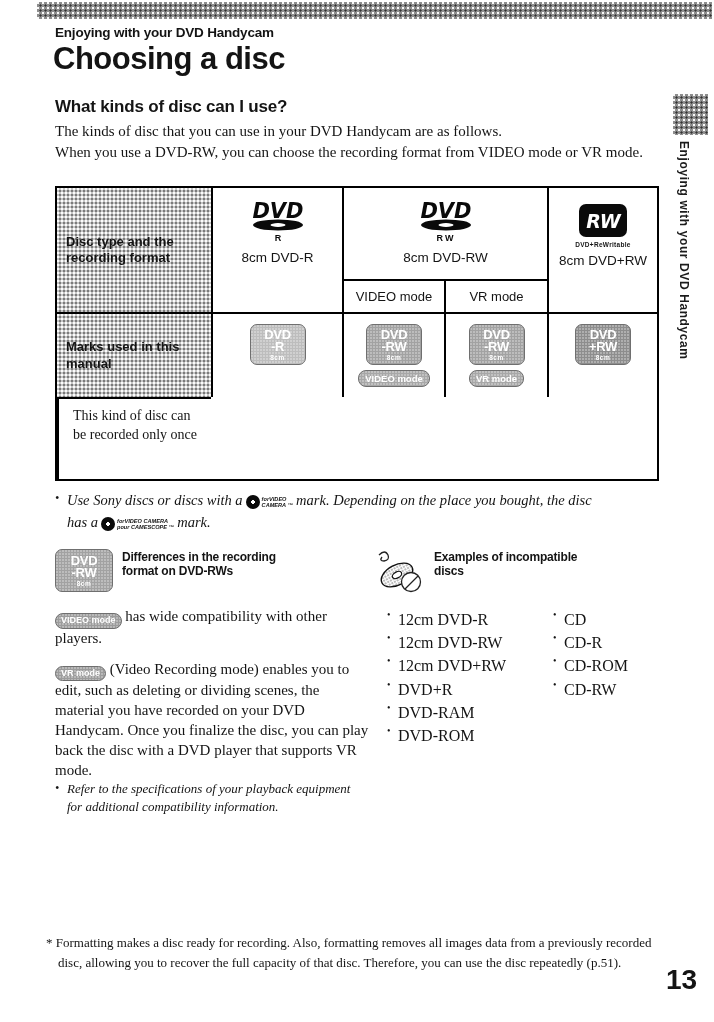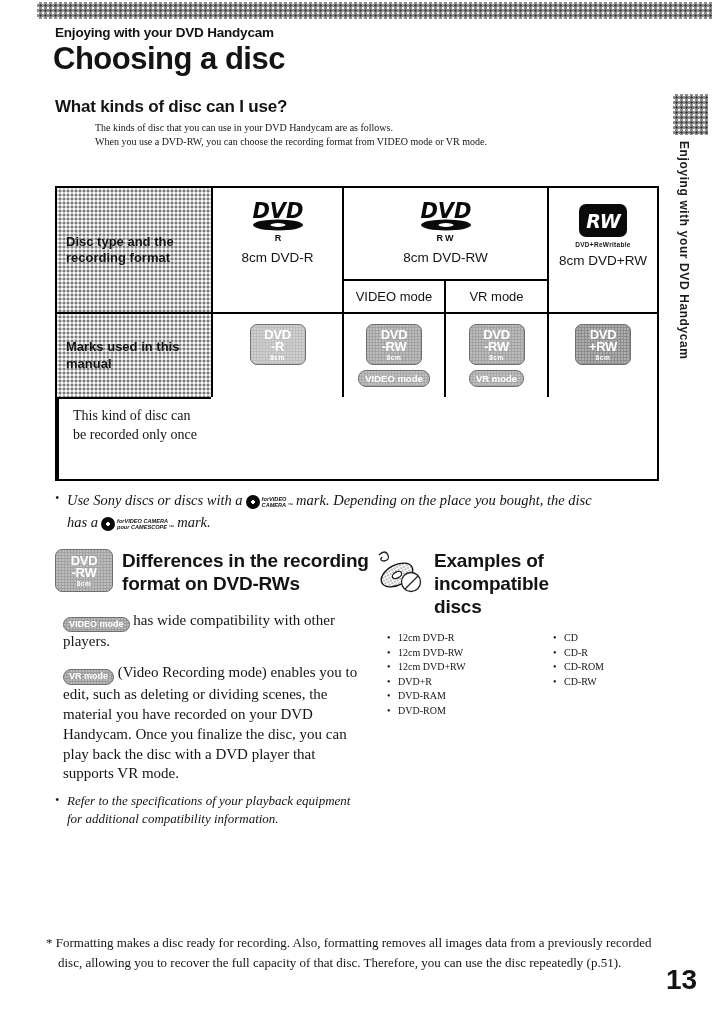--- a/index.html
+++ b/index.html
@@ -23,21 +23,21 @@
   .side-tab{position:absolute;left:677px;top:141px;height:270px;
     writing-mode:vertical-rl;font-family:"Liberation Sans",sans-serif;
     font-weight:bold;font-size:12px;letter-spacing:.6px;color:#1b1b1b;}
 
   .eyebrow{position:absolute;left:55px;top:25px;font-family:"Liberation Sans",sans-serif;
     font-weight:bold;font-size:13.5px;letter-spacing:-.2px;}
   .doc-title{position:absolute;left:53px;top:41px;font-family:"Liberation Sans",sans-serif;
     font-weight:bold;font-size:31px;letter-spacing:-.5px;}
   .sec-heading{position:absolute;left:55px;top:97px;font-family:"Liberation Sans",sans-serif;
     font-weight:bold;font-size:17px;letter-spacing:-.2px;}
-  .intro{position:absolute;left:55px;top:121px;width:600px;font-size:10px;line-height:1.4;margin-left:40px;}
+  .intro{position:absolute;left:55px;top:121px;width:600px;font-size:15px;line-height:1.4;}
 
   
   .tbl{position:absolute;left:55px;top:186px;width:604px;height:295px;border:2px solid #000;
        box-sizing:border-box;display:grid;grid-template-columns:154px 131px 102px 103px 1fr;
        grid-template-rows:124px 85px 1fr;}
   .cell{box-sizing:border-box;}
   .bl{border-left:2px solid #000;} .bt{border-top:2px solid #000;}
   .lbl{display:flex;align-items:center;padding:4px 26px 4px 9px;
        font-family:"Liberation Sans",sans-serif;font-weight:bold;font-size:13px;line-height:1.25;}
   .disc-cell{display:flex;flex-direction:column;align-items:center;padding-top:11px;}
@@ -84,30 +84,30 @@
   .camdisc{width:14px;height:14px;border-radius:50%;flex:none;
     background:radial-gradient(circle,#fff 1.6px,#0a0a0a 1.9px);}
   .camtxt{display:flex;flex-direction:column;font-family:"Liberation Sans",sans-serif;
     font-weight:bold;font-size:5.6px;line-height:1.15;letter-spacing:0;}
 
   
   .cols{position:absolute;left:55px;top:549px;width:606px;display:flex;}
   .colL{width:314px;flex:none;}
   .colR{flex:1;padding-left:4px;}
   .sec-hdr{display:flex;align-items:flex-start;}
-  .sec-hdr .ttl{font-family:"Liberation Sans",sans-serif;font-weight:bold;font-size:19px;
+  .sec-hdr .ttl{font-family:"Liberation Sans",sans-serif;font-weight:bold;font-size:12px;
     line-height:1.2;letter-spacing:-.2px;margin-left:9px;padding-top:1px;}
   .diff-badge{width:48px;flex:none;padding:5px 4px 4px;}
-  .colL p{margin:8px;font-size:15px;line-height:1.32;}
+  .colL p{margin:0;font-size:15px;line-height:1.32;}
   .p1{margin-top:15px !important;}
   .p2{margin-top:11px !important;}
   .small-note{font-size:13px;line-height:1.35;width:290px;}
   .discs-icon{width:52px;height:46px;flex:none;}
   .inc-lists{display:flex;margin-top:13px;}
-  .inc-lists ul{list-style:none;margin:0;padding:0 0 0 14px;font-size:10px;line-height:1.45;}
+  .inc-lists ul{list-style:none;margin:0;padding:0 0 0 14px;font-size:16px;line-height:1.45;}
   .inc-lists ul.u1{width:152px;flex:none;}
   .inc-lists li{position:relative;padding-left:11px;}
   .inc-lists li::before{content:"\2022";position:absolute;left:0;top:0;font-size:10px;}
 
   
   .footnote{position:absolute;left:46px;top:933px;width:620px;font-size:13px;line-height:1.55;}
   .fn-inner{padding-left:12px;text-indent:-12px;}
   .pageno{position:absolute;left:666px;top:964px;font-family:"Liberation Sans",sans-serif;
     font-weight:bold;font-size:28px;}
 </style>

